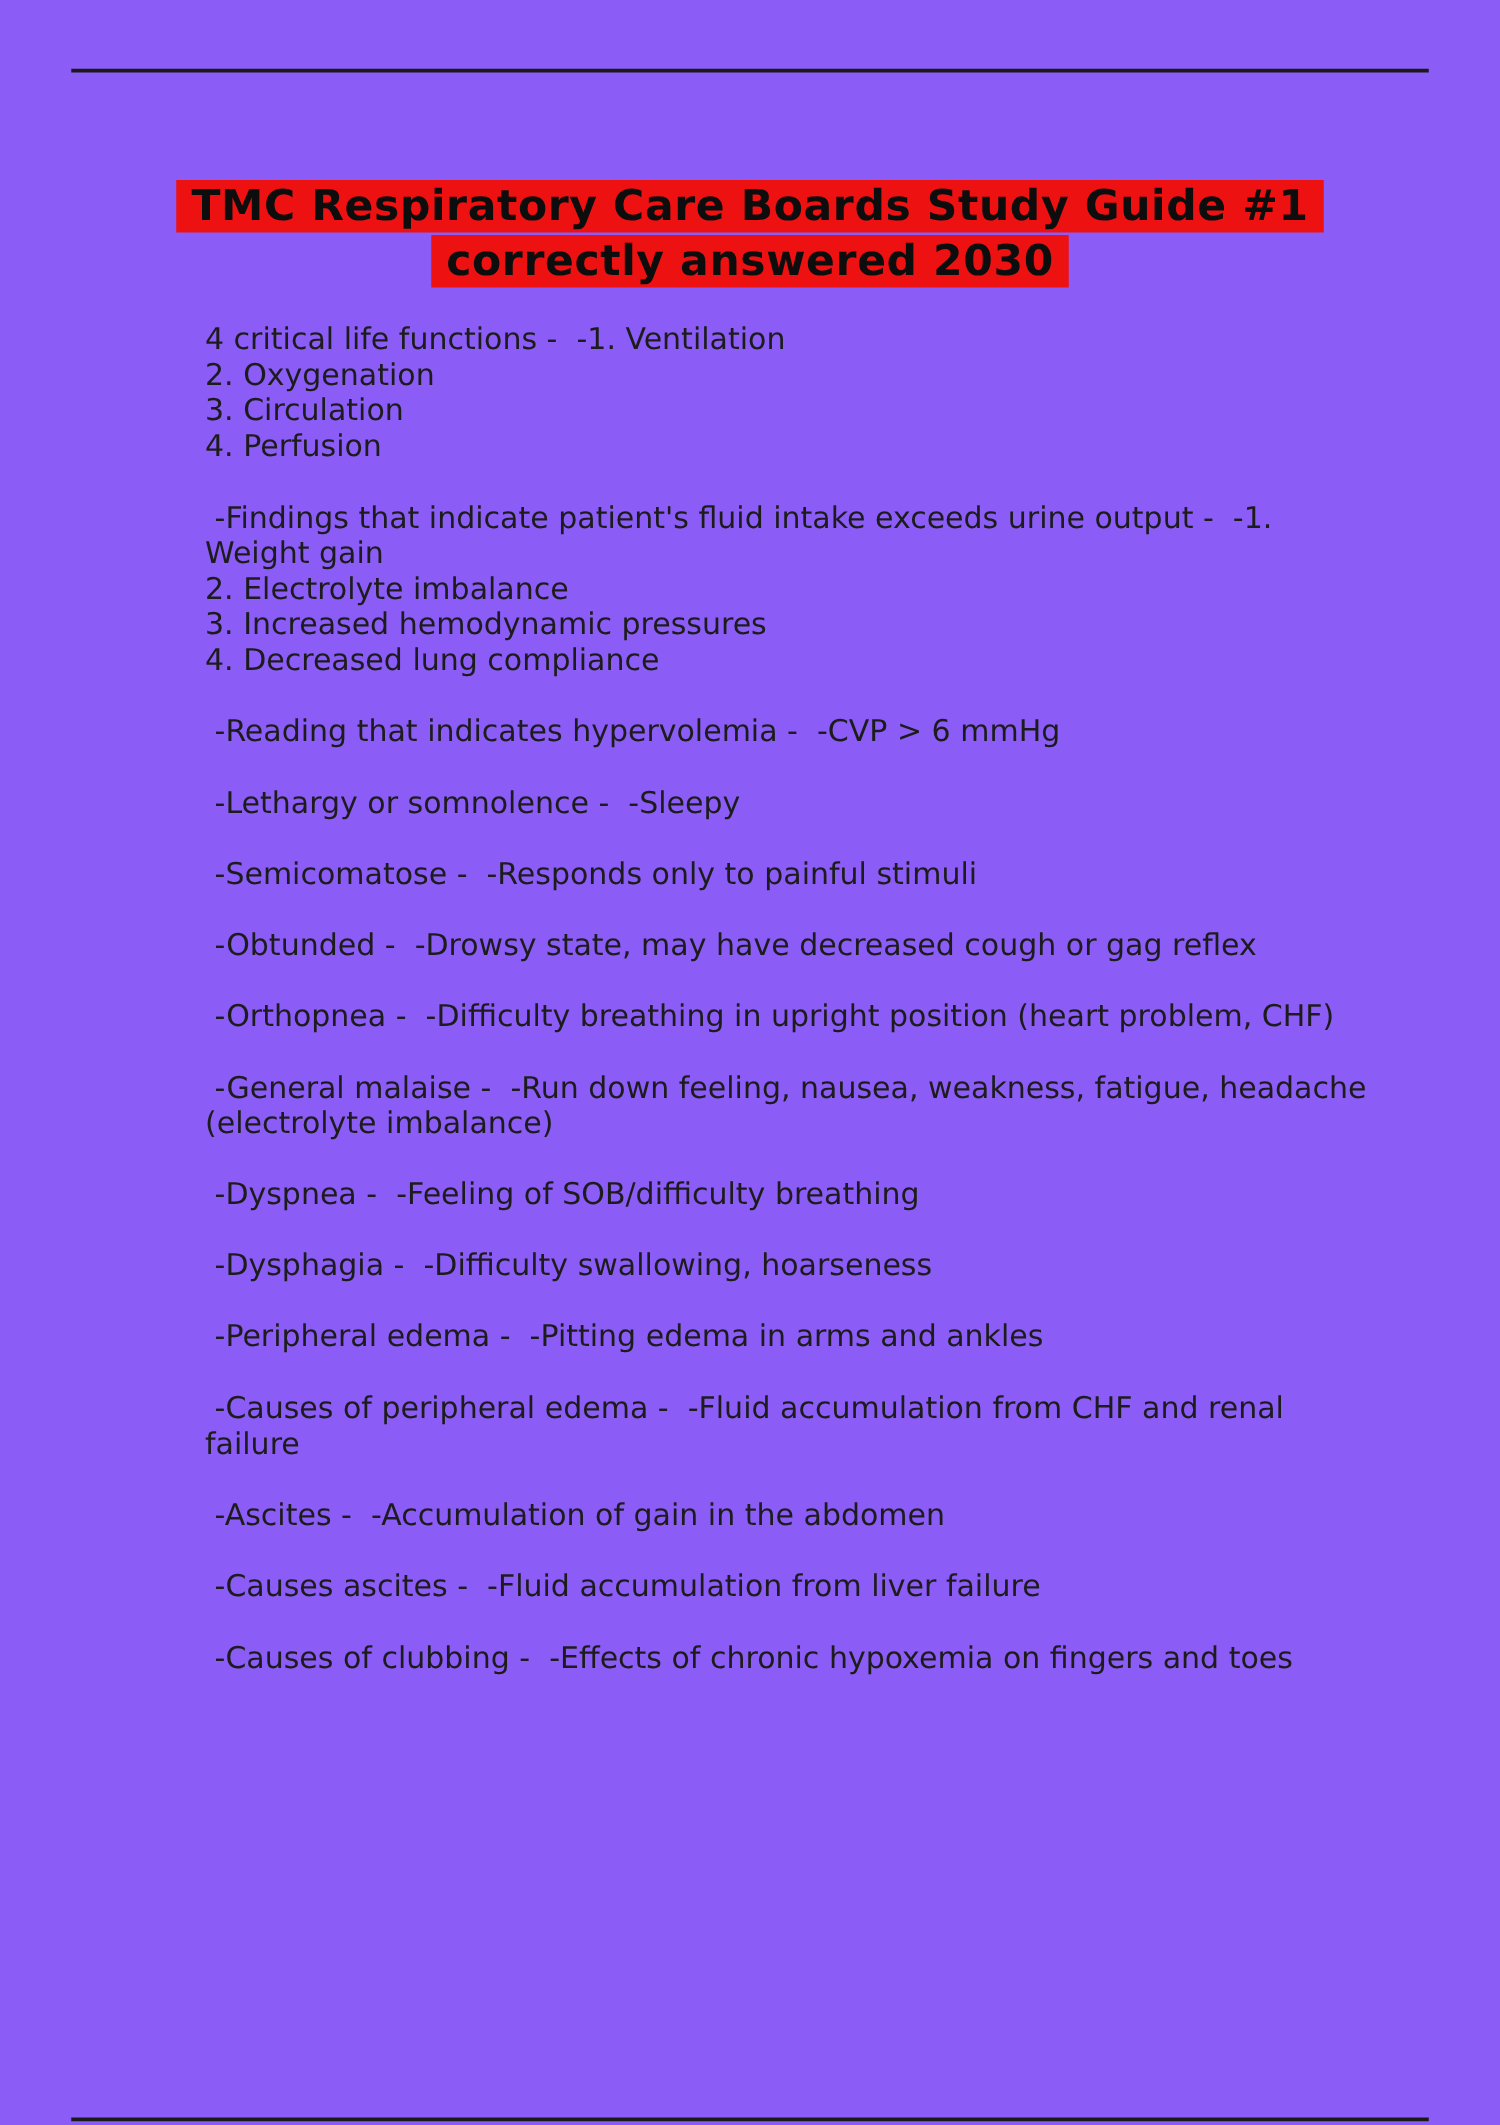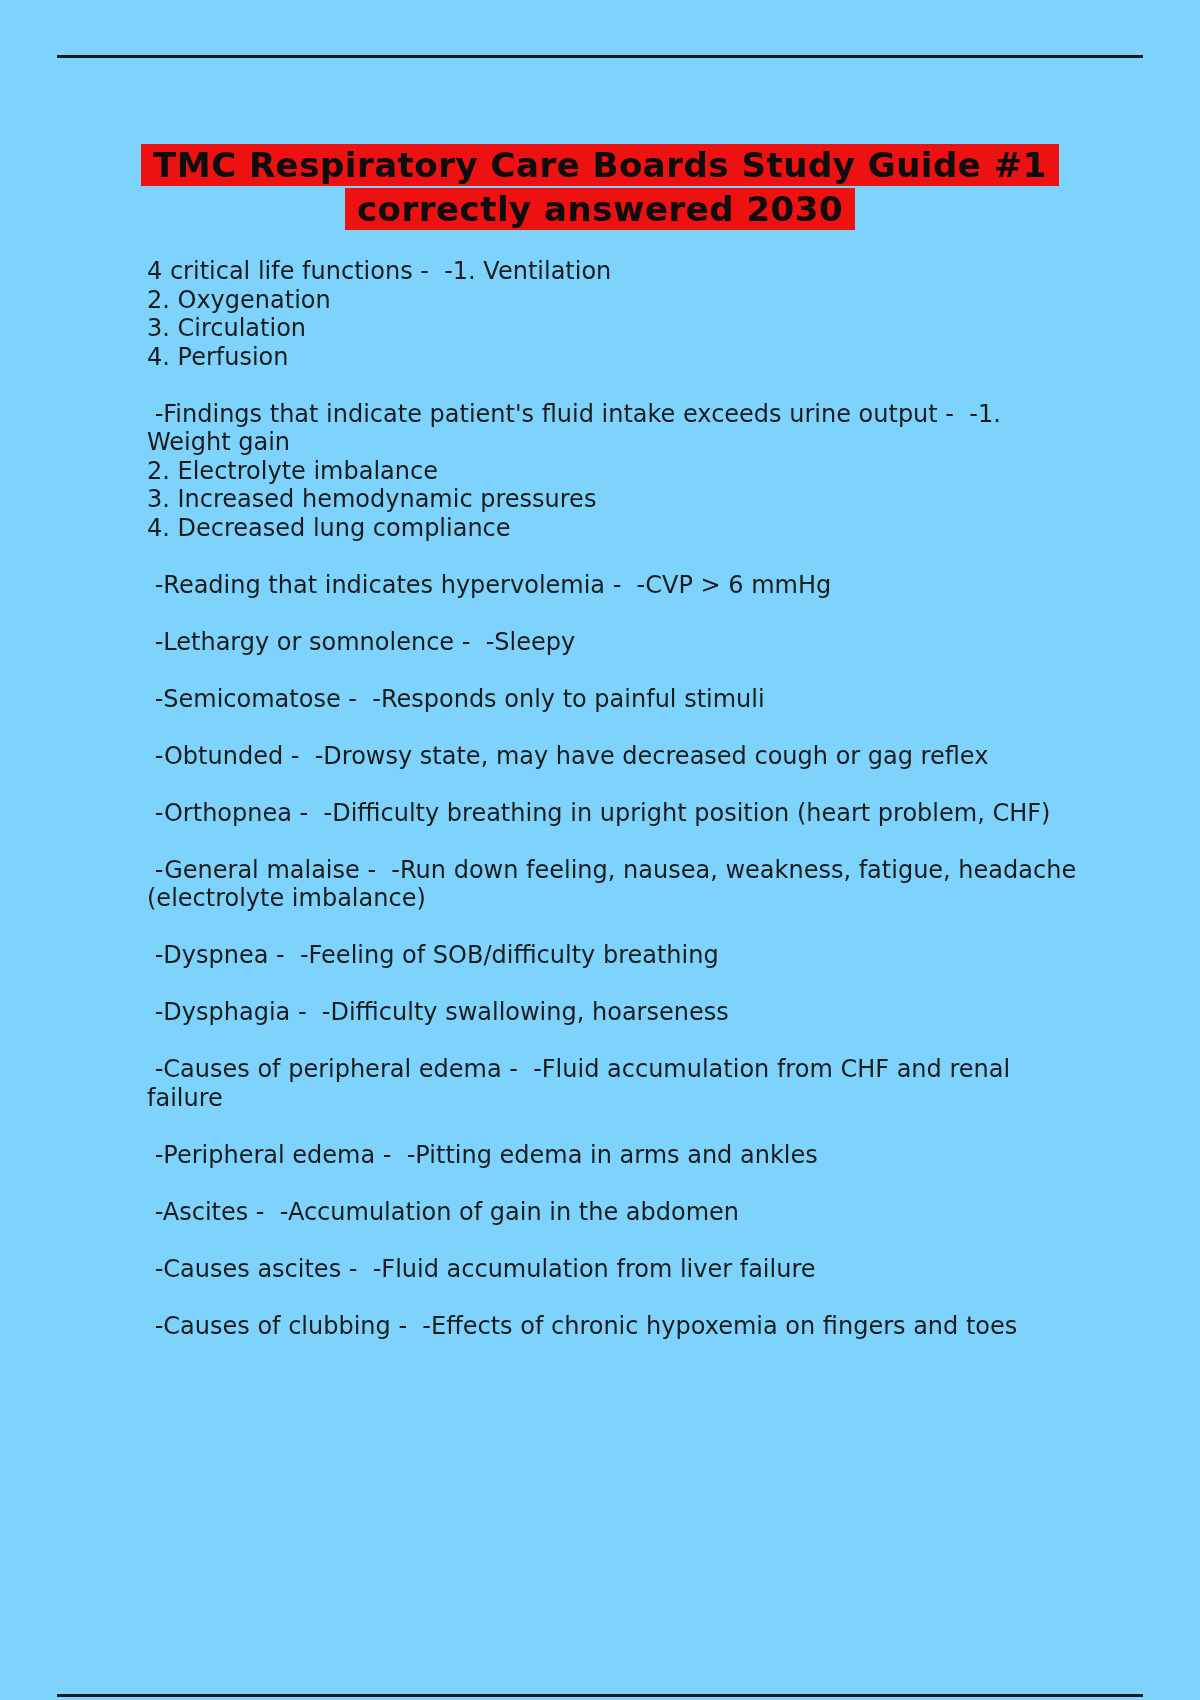--- a/index.html
+++ b/index.html
@@ -4,21 +4,21 @@
 <style>
   html, body {
     margin: 0;
     padding: 0;
     background: #e8e8e8;
   }
   .page {
     position: relative;
     width: 1200px;
     height: 1700px;
-    background: #7dd3fc;
+    background: #8b5cf6;
     font-family: "DejaVu Sans", "Liberation Sans", sans-serif;
     overflow: hidden;
   }
   .rule {
     position: absolute;
     left: 57px;
     width: 1086px;
     height: 3px;
     background: #1a1a1a;
   }
@@ -39,21 +39,21 @@
     letter-spacing: 0.5px;
   }
   .title-line .hl {
     background: #ee1111;
     color: #0d0d0d;
     padding: 1px 12px;
   }
 
   .body-text {
     position: absolute;
-    left: 147px;
+    left: 164px;
     top: 257px;
     width: 1012px;
     font-size: 24px;
     line-height: 28.5px;
     color: #1c1c1c;
   }
   .qa-block {
     white-space: pre-wrap;
     margin: 0 0 28.5px 0;
   }
@@ -82,23 +82,23 @@
 4. Decreased lung compliance</div>
     <div class="qa-block"> -Reading that indicates hypervolemia -  -CVP &gt; 6 mmHg</div>
     <div class="qa-block"> -Lethargy or somnolence -  -Sleepy</div>
     <div class="qa-block"> -Semicomatose -  -Responds only to painful stimuli</div>
     <div class="qa-block"> -Obtunded -  -Drowsy state, may have decreased cough or gag reflex</div>
     <div class="qa-block"> -Orthopnea -  -Difficulty breathing in upright position (heart problem, CHF)</div>
     <div class="qa-block"> -General malaise -  -Run down feeling, nausea, weakness, fatigue, headache
 (electrolyte imbalance)</div>
     <div class="qa-block"> -Dyspnea -  -Feeling of SOB/difficulty breathing</div>
     <div class="qa-block"> -Dysphagia -  -Difficulty swallowing, hoarseness</div>
+    <div class="qa-block"> -Peripheral edema -  -Pitting edema in arms and ankles</div>
     <div class="qa-block"> -Causes of peripheral edema -  -Fluid accumulation from CHF and renal
 failure</div>
-    <div class="qa-block"> -Peripheral edema -  -Pitting edema in arms and ankles</div>
     <div class="qa-block"> -Ascites -  -Accumulation of gain in the abdomen</div>
     <div class="qa-block"> -Causes ascites -  -Fluid accumulation from liver failure</div>
     <div class="qa-block"> -Causes of clubbing -  -Effects of chronic hypoxemia on fingers and toes</div>
   </div>
 
   <div class="rule rule-bottom"></div>
 
 </div>
 
 </body></html>

